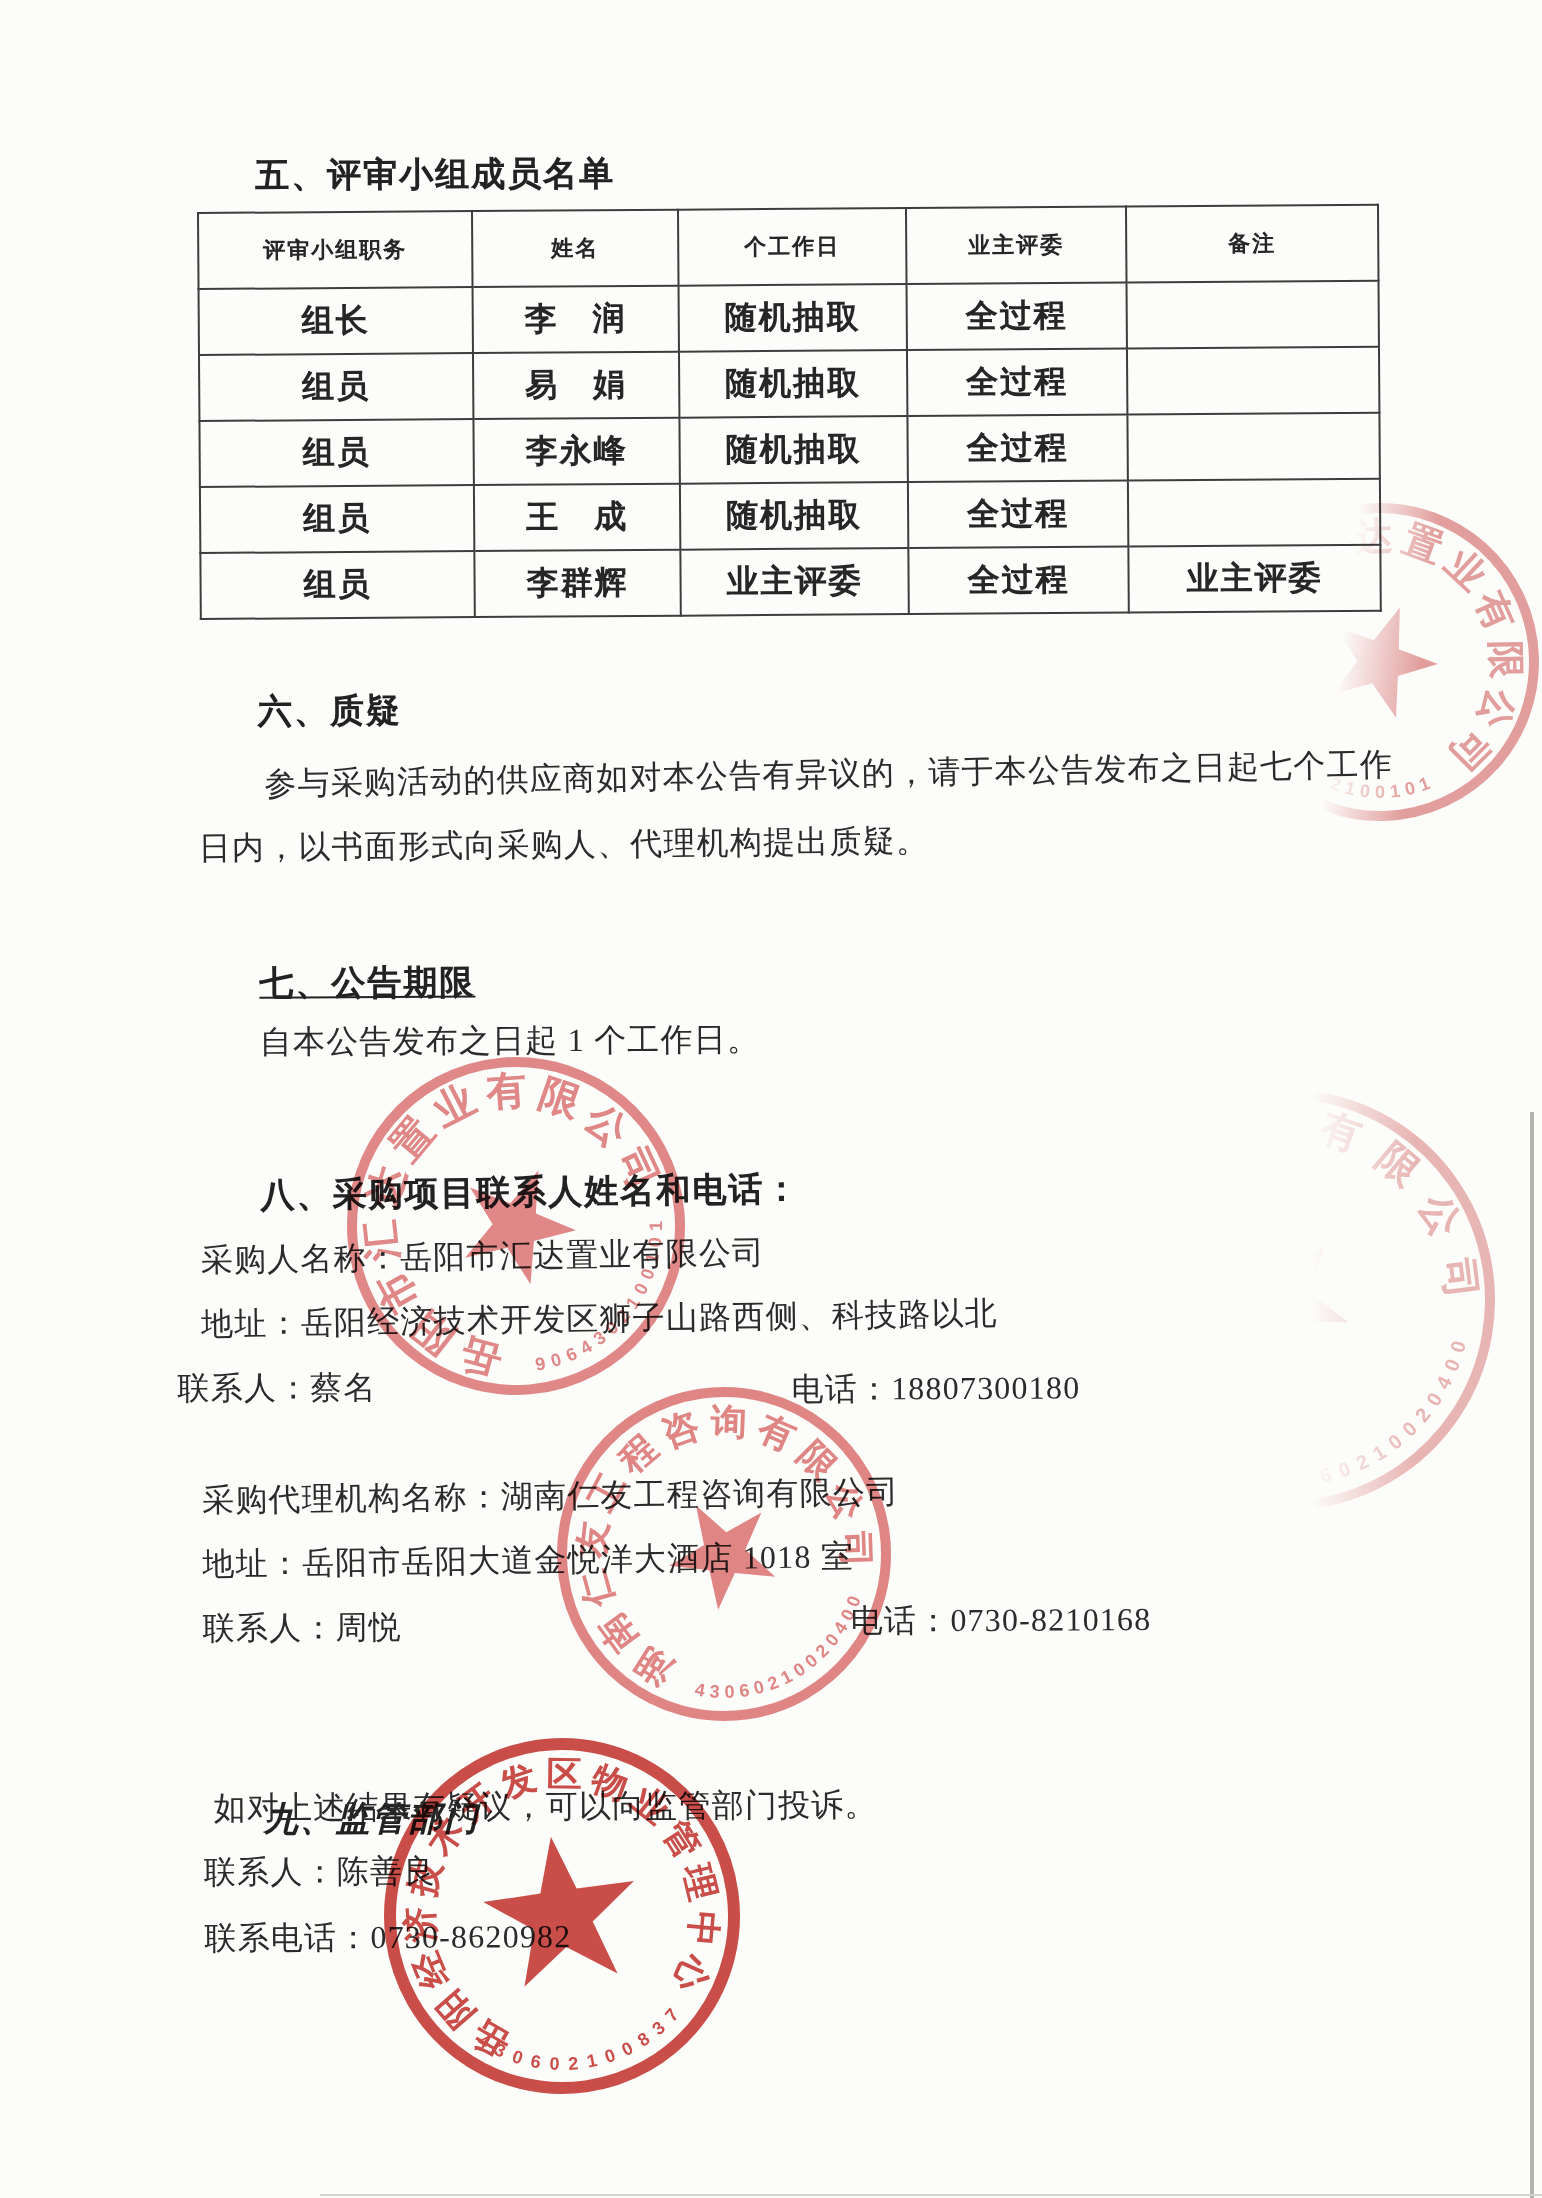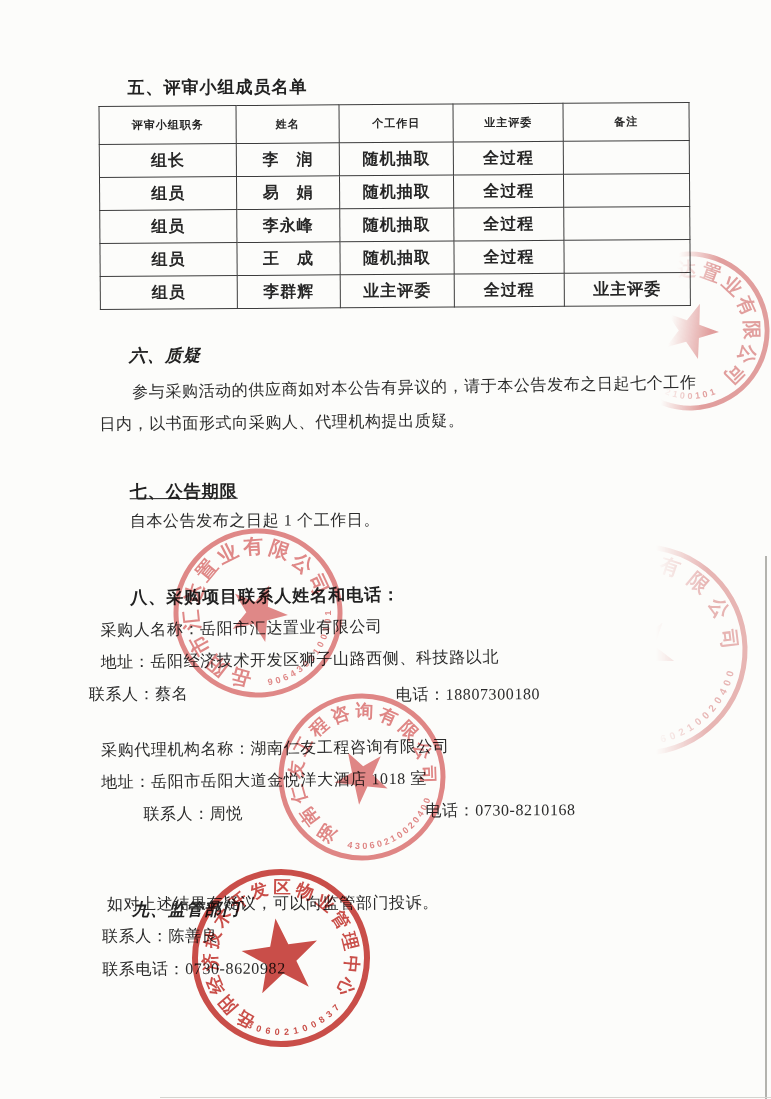--- a/index.html
+++ b/index.html
@@ -96,37 +96,37 @@
           <tr>
             <td>组员</td>
             <td>李群辉</td>
             <td>业主评委</td>
             <td>全过程</td>
             <td>业主评委</td>
           </tr>
         </tbody>
     </table>
 
-    <div class="abs heading" style="left:130px;top:343px;font-style:italic;">六、质疑</div>
+    <div class="abs heading" style="left:130px;top:343px;">六、质疑</div>
     <div class="abs body-line" style="left:133px;top:381px;transform:rotate(-0.7deg);transform-origin:left center;">参与采购活动的供应商如对本公告有异议的，请于本公告发布之日起七个工作</div>
     <div class="abs body-line" style="left:100px;top:413px;transform:rotate(-0.3deg);transform-origin:left center;">日内，以书面形式向采购人、代理机构提出质疑。</div>
 
     <div class="abs heading" style="left:130px;top:479px;text-decoration:underline;">七、公告期限</div>
     <div class="abs body-line" style="left:130px;top:510px;">自本公告发布之日起 1 个工作日。</div>
 
     <div class="abs heading" style="left:130px;top:585px;transform:rotate(-0.4deg);transform-origin:left center;">八、采购项目联系人姓名和电话：</div>
 
     <div class="abs body-line" style="left:100px;top:619px;transform:rotate(-0.5deg);transform-origin:left center;">采购人名称：岳阳市汇达置业有限公司</div>
     <div class="abs body-line" style="left:100px;top:651px;transform:rotate(-0.5deg);transform-origin:left center;">地址：岳阳经济技术开发区狮子山路西侧、科技路以北</div>
     <div class="abs body-line" style="left:88px;top:683px;">联系人：蔡名</div>
     <div class="abs body-line" style="left:395px;top:685px;text-align:center;">电话：18807300180</div>
 
     <div class="abs body-line" style="left:100px;top:739px;transform:rotate(-0.4deg);transform-origin:left center;">采购代理机构名称：湖南仁友工程咨询有限公司</div>
     <div class="abs body-line" style="left:100px;top:771px;transform:rotate(-0.4deg);transform-origin:left center;">地址：岳阳市岳阳大道金悦洋大酒店 1018 室</div>
-    <div class="abs body-line" style="left:100px;top:803px;margin-left:42px;">联系人：周悦</div>
+    <div class="abs body-line" style="left:100px;top:803px;">联系人：周悦</div>
     <div class="abs body-line" style="left:424px;top:801px;">电话：0730-8210168</div>
 
     <div class="abs heading" style="left:130px;top:897px;font-style:italic;">九、监管部门</div>
     <div class="abs body-line" style="left:105px;top:893px;">如对上述结果有疑议，可以向监管部门投诉。</div>
     <div class="abs body-line" style="left:100px;top:925px;">联系人：陈善良</div>
     <div class="abs body-line" style="left:100px;top:958px;">联系电话：0730-8620982</div>
   </div>
 
   <div id="stamps-layer">
       <div class="stamp" style="left: 599px; top: 240px; width: 182px; height: 182px; opacity: 0.7; mask-image: linear-gradient(97deg, rgba(0, 0, 0, 0) 40%, rgb(0, 0, 0) 60%);">

